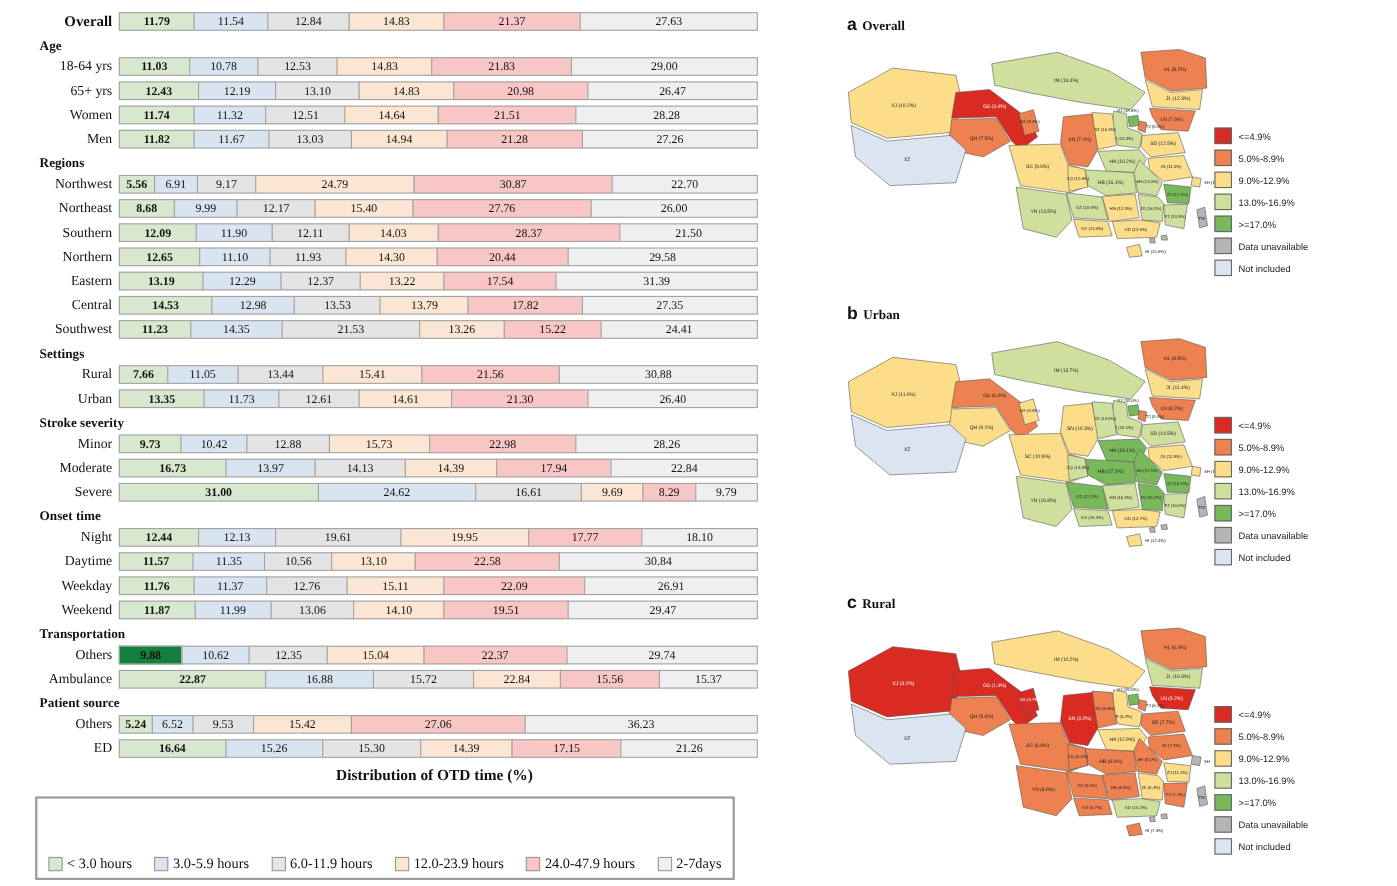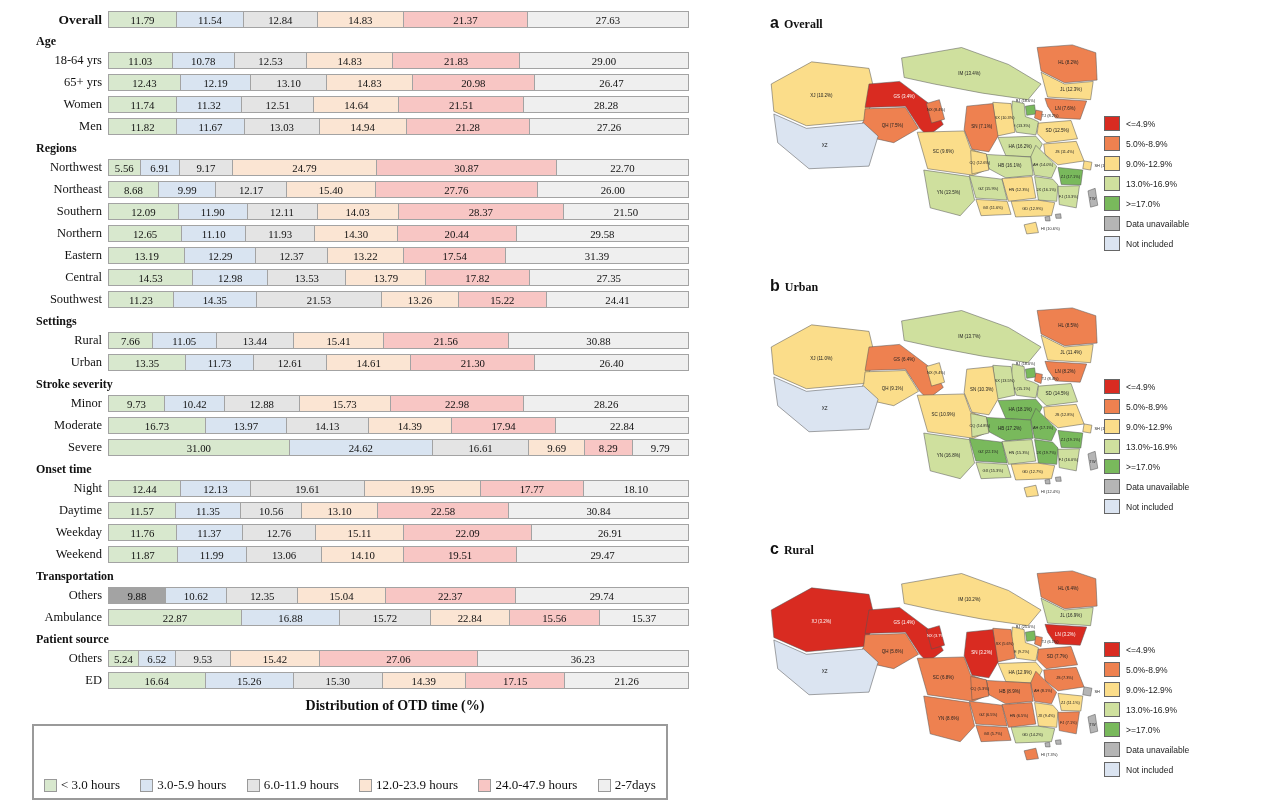--- a/index.html
+++ b/index.html
@@ -7,21 +7,21 @@
         font-family:"Liberation Serif",serif;color:#111;}
   
   #chart{position:absolute;left:30px;top:10px;width:660px;}
   .grp-header{font-weight:bold;font-size:12px;margin:5px 0 2px 6px;line-height:15px;white-space:nowrap;}
   .bar-row{display:flex;align-items:center;margin-bottom:3px;height:19px;}
   .row-label{width:72px;text-align:right;padding-right:6px;font-size:12.5px;white-space:nowrap;flex:0 0 72px;}
   .row-label.bold{font-weight:bold;font-size:13.5px;}
   .bar-track{display:flex;height:17px;width:586px;flex:0 0 586px;}
   .seg{height:100%;border:1px solid #a3a3a3;box-sizing:border-box;display:flex;align-items:center;
        justify-content:center;font-size:10.8px;white-space:nowrap;overflow:visible;margin-left:-1px;}
-  .seg:first-child{margin-left:0;}
+  .seg:first-child{margin-left:0;font-weight:bold;}
   #xaxis-title{margin:8px 0 0 72px;width:586px;text-align:center;font-weight:bold;font-size:14px;}
   #chart-legend{margin:10px 0 0 2px;border:2px solid #9a9a9a;padding:5px 10px;display:inline-flex;
                 gap:20px;align-items:center;font-size:13px;width:636px;box-sizing:border-box;justify-content:space-between;}
   .cl-item{display:inline-flex;align-items:center;gap:4px;white-space:nowrap;margin-top:46px;}
   .cl-swatch{width:11px;height:11px;border:1px solid #999;display:inline-block;}
   
   #maps{position:absolute;left:752px;top:0;width:530px;height:766px;}
   .map-panel{position:absolute;left:0;width:530px;height:262px;}
   .map-title{position:absolute;left:18px;top:8px;font-family:"Liberation Sans",sans-serif;}
   .map-letter{font-weight:bold;font-size:16px;}
@@ -272,21 +272,21 @@
             <div class="seg" style="background: rgb(228, 228, 228); width: 13.06%;">13.06</div>
             <div class="seg" style="background: rgb(251, 229, 211); width: 14.1%;">14.10</div>
             <div class="seg" style="background: rgb(248, 198, 196); width: 19.51%;">19.51</div>
             <div class="seg" style="background: rgb(239, 239, 239); width: 29.47%;">29.47</div>
           </div>
         </div>
         <div class="grp-header">Transportation</div>
         <div class="bar-row">
           <div class="row-label">Others</div>
           <div class="bar-track">
-            <div class="seg" style="background: #a3a3a3; width: 9.88%;">9.88</div>
+            <div class="seg" style="background: #15803d; width: 9.88%;">9.88</div>
             <div class="seg" style="background: rgb(217, 228, 241); width: 10.62%;">10.62</div>
             <div class="seg" style="background: rgb(228, 228, 228); width: 12.35%;">12.35</div>
             <div class="seg" style="background: rgb(251, 229, 211); width: 15.04%;">15.04</div>
             <div class="seg" style="background: rgb(248, 198, 196); width: 22.37%;">22.37</div>
             <div class="seg" style="background: rgb(239, 239, 239); width: 29.74%;">29.74</div>
           </div>
         </div>
         <div class="bar-row">
           <div class="row-label">Ambulance</div>
           <div class="bar-track">

